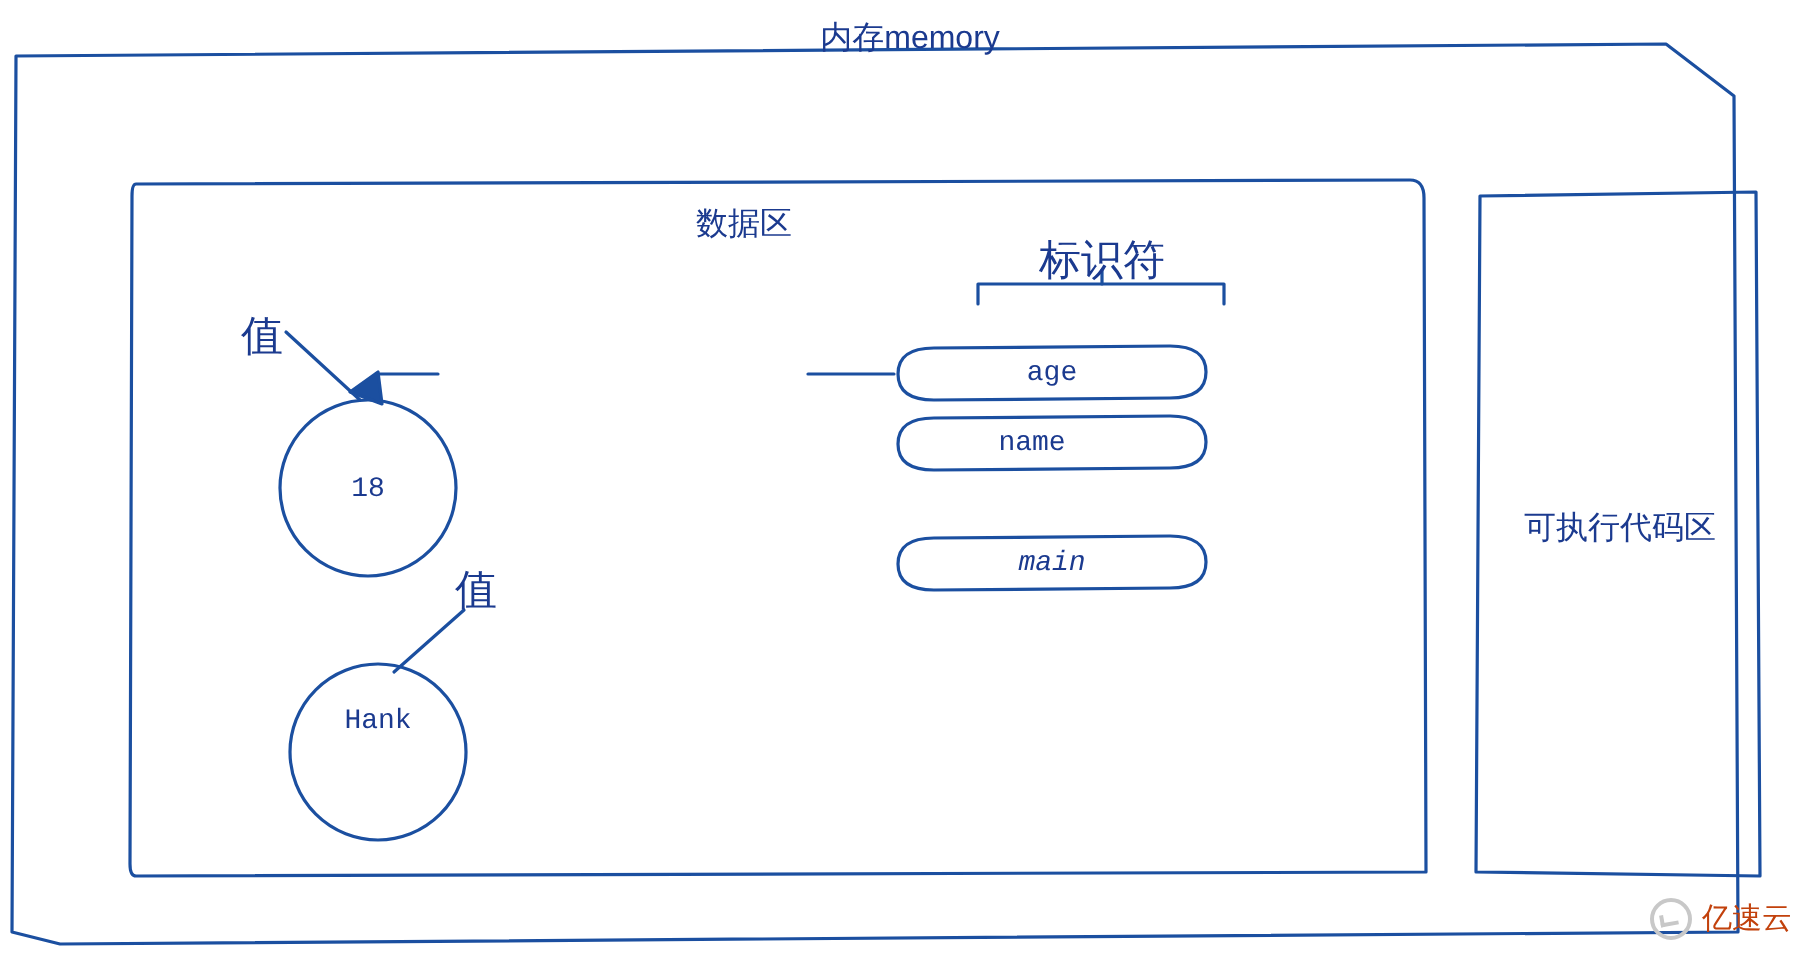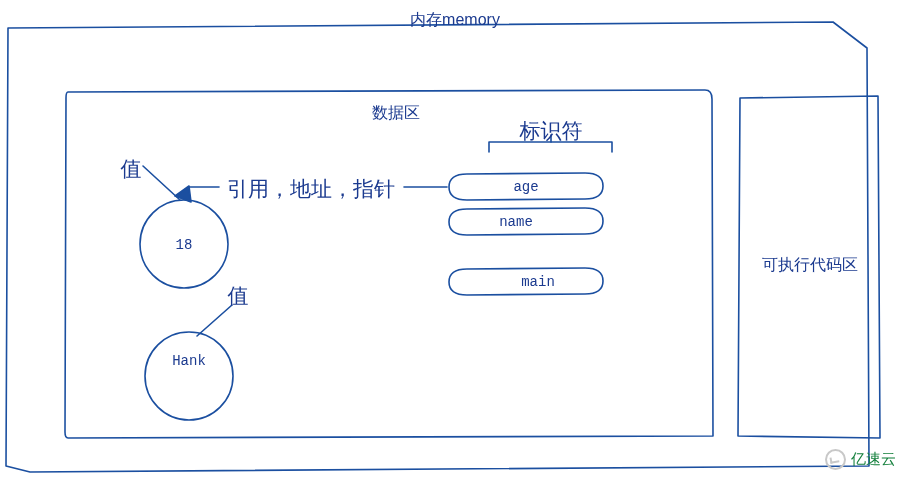--- a/index.html
+++ b/index.html
@@ -39,21 +39,21 @@
   .lbl.center {
     transform: translateX(-50%);
   }
   .watermark {
     position: absolute;
     right: 14px;
     bottom: 10px;
     display: flex;
     align-items: center;
     gap: 5px;
-    color: #15803d;
+    color: #c2410c;
     font-size: 15px;
     white-space: nowrap;
   }
   .watermark .wm-circle {
     width: 17px;
     height: 17px;
     border-radius: 50%;
     border: 2px solid #c8c8c8;
     display: inline-block;
     position: relative;
@@ -104,37 +104,36 @@
 
       <path d="M143 166 L180 200"></path>
 
       <path d="M232 305 L197 336"></path>
 
     </g>
   </svg>
 
   <div class="lbl title center" style="left:455px; top:12px;">内存memory</div>
 
-  <div class="lbl title center" style="left:396px; top:105px;">数据区</div>
+  <div class="lbl title center" style="left:372px; top:105px;">数据区</div>
 
   <div class="lbl title center" style="left:810px; top:257px;">可执行代码区</div>
 
   <div class="lbl center" style="left:551px; top:120px;">标识符</div>
 
-  <div class="lbl center" style="left:311px; top:178px;">引用，地址，指针</div>
 
   <div class="lbl center" style="left:131px; top:158px;">值</div>
 
   <div class="lbl center" style="left:238px; top:285px;">值</div>
 
   <div class="lbl mono center" style="left:526px; top:180px;">age</div>
 
   <div class="lbl mono center" style="left:516px; top:215px;font-family:Liberation Mono, monospace;">name</div>
 
-  <div class="lbl mono center" style="left:538px; top:275px;">main</div>
+  <div class="lbl mono center" style="left:526px; top:275px;font-style:italic;">main</div>
 
   <div class="lbl mono center" style="left:184px; top:238px;">18</div>
 
   <div class="lbl mono center" style="left:189px; top:354px;">Hank</div>
 
   <div class="watermark">
     <span class="wm-circle"></span>
     <span>亿速云</span>
   </div>
 

